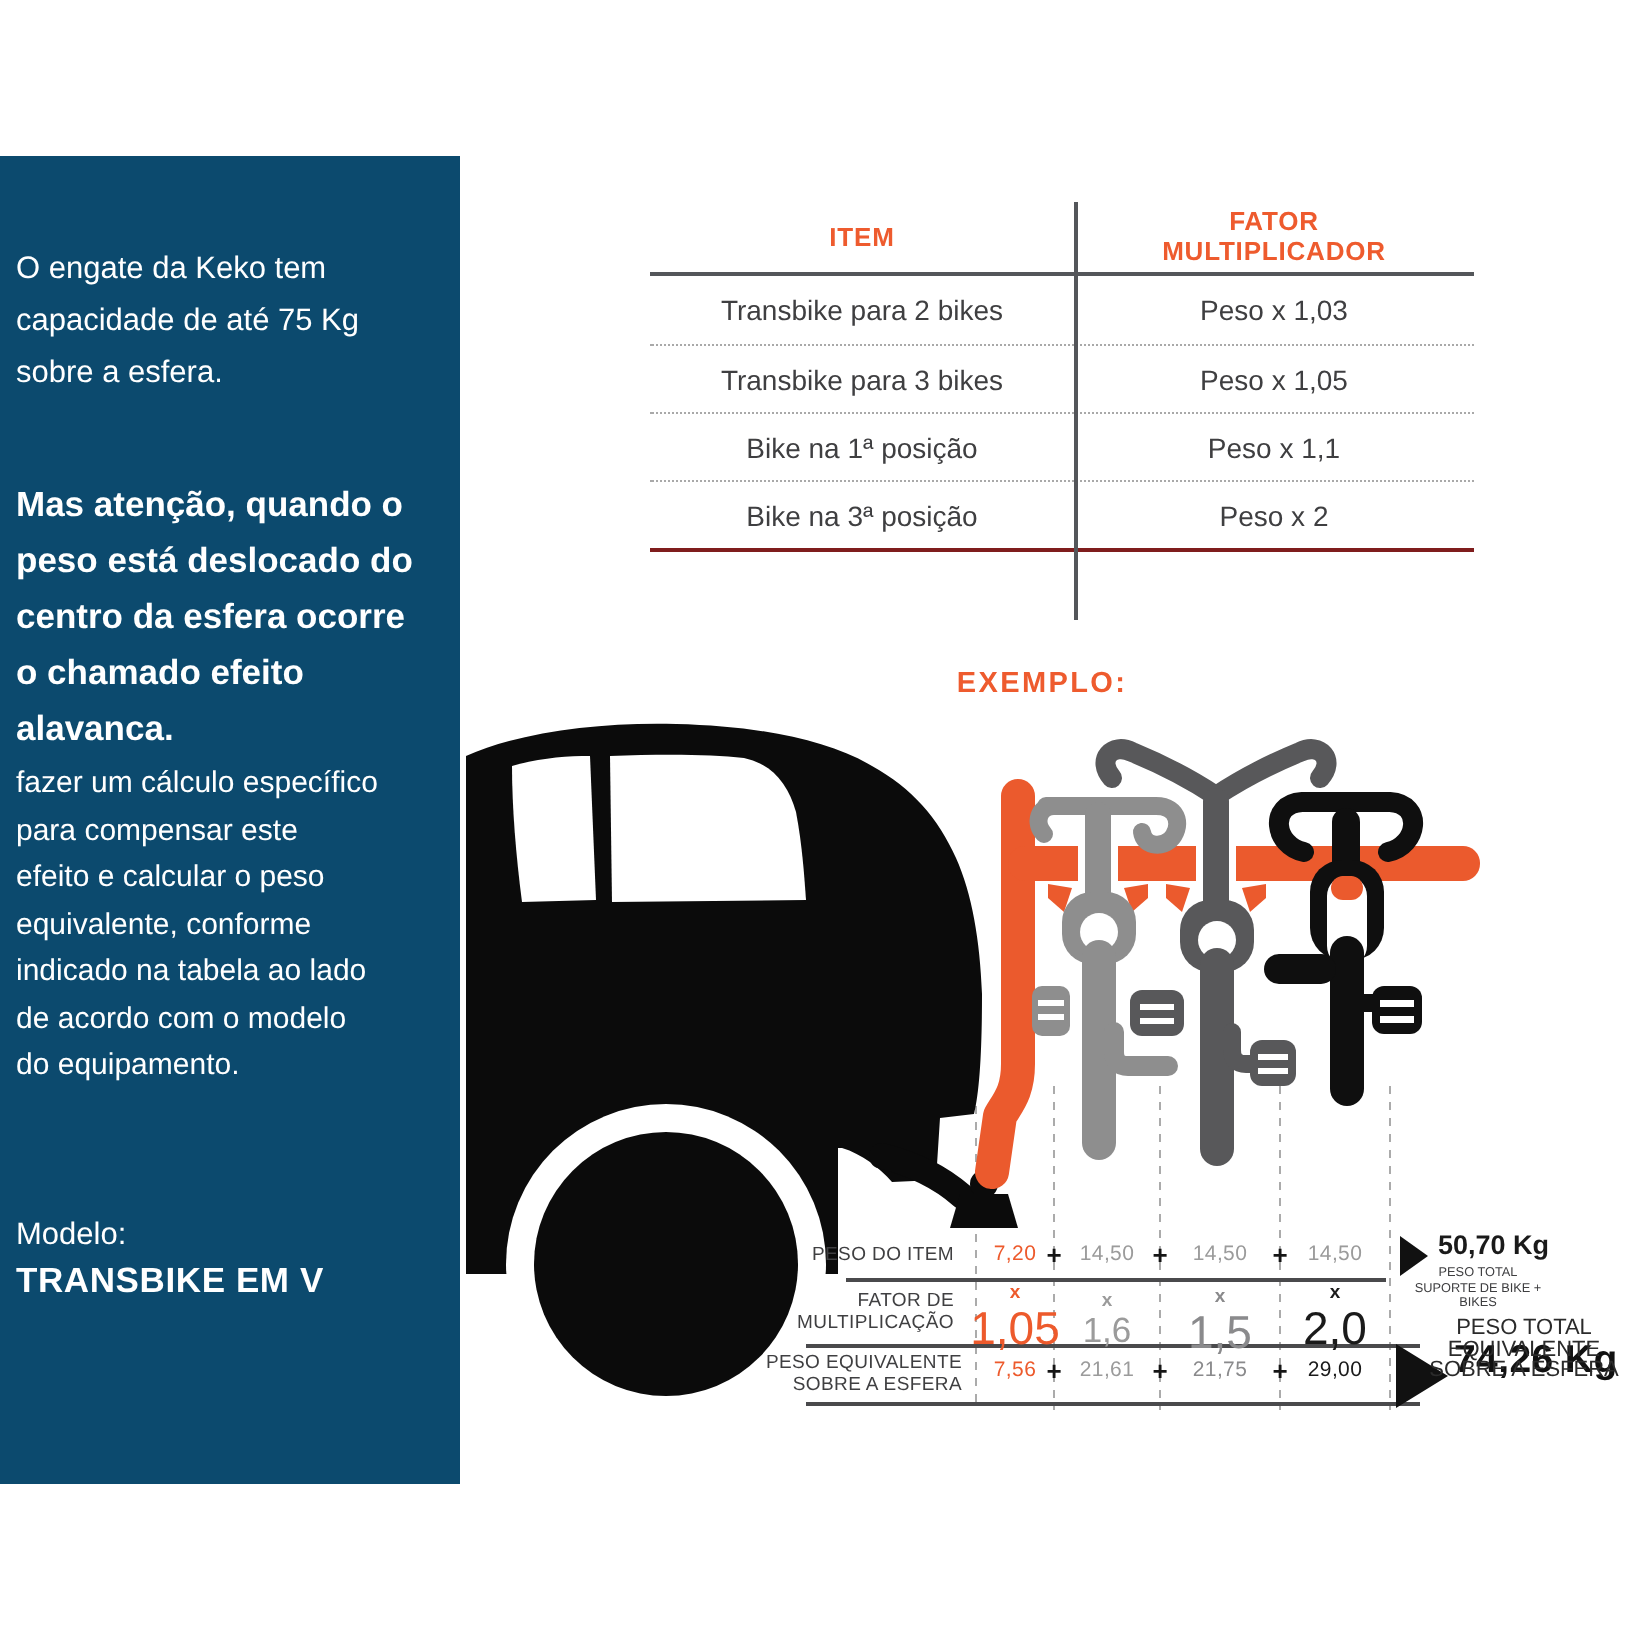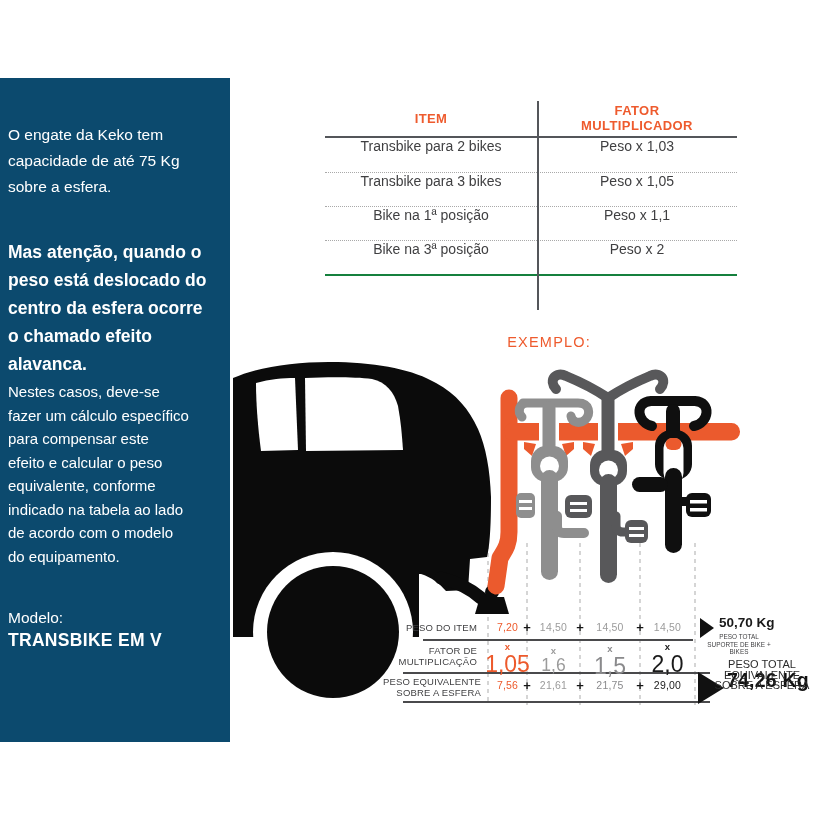--- a/index.html
+++ b/index.html
@@ -10,32 +10,32 @@
   
   .sidebar{left:0;top:78px;width:230px;height:664px;background:#0c4a6e;color:#fff;text-align:left}
   .sb-block{position:absolute;left:8px;right:8px}
   .sb-p1{top:44px;font-size:15.5px;line-height:26px}
   .sb-p2{top:160px;font-size:17.5px;line-height:28px;font-weight:bold}
   .sb-p3{top:302px;font-size:15px;line-height:23.5px}
   .sb-p4{top:528px;font-size:15.5px;line-height:23px}
   .sb-model-name{font-size:17.5px;font-weight:bold;letter-spacing:.3px}
 
   
-  .ftable{left:325px;top:100px;width:412px;border-bottom:2px solid #15803d}
+  .ftable{left:325px;top:100px;width:412px;border-bottom:2px solid #7f1d1d}
   .ft-head{display:flex;height:38px;box-sizing:border-box;border-bottom:2px solid #54565A}
   .ft-hc{display:flex;align-items:center;justify-content:center;color:#EE5B2E;font-weight:bold;
          font-size:13px;line-height:15px;letter-spacing:.4px;text-align:center}
-  .ft-row{display:flex;height:34px;box-sizing:border-box;align-items:flex-start;font-size:14px;color:#3F3F41}
+  .ft-row{display:flex;height:34px;box-sizing:border-box;align-items:center;font-size:14px;color:#3F3F41}
   .ft-row + .ft-row{border-top:1.5px dotted #A9A9A9}
   .ft-c1{width:212px;text-align:center}
   .ft-c2{width:200px;text-align:center}
   .ft-divider{left:537px;top:101px;width:1.5px;height:209px;background:#54565A}
 
-  .exemplo{left:451px;top:334px;width:140px;text-align:right;color:#EE5B2E;
-           font-weight:normal;font-size:14.5px;letter-spacing:1.2px}
+  .exemplo{left:451px;top:334px;width:140px;text-align:center;color:#EE5B2E;
+           font-weight:bold;font-size:14.5px;letter-spacing:1.2px}
 
   
   .hline{position:absolute;height:1.5px;background:#4A4A4C}
   .clabel{position:absolute;text-align:right;font-size:9.5px;line-height:11px;color:#3F3F41;letter-spacing:.2px}
   .cval{position:absolute;text-align:center;font-size:10.5px;line-height:13px;letter-spacing:.2px}
   .plus{position:absolute;width:16px;text-align:center;font-weight:bold;color:#151515;font-size:13px;line-height:13px}
   .fcell{position:absolute;display:flex;flex-direction:column;align-items:center;gap:2px}
   .fx{font-size:9.5px;font-weight:bold;line-height:9px}
   .fnum{font-weight:normal;line-height:1}
   .co{color:#ED5A2C}.cg1{color:#9B9B9B}.cg2{color:#8A8A8C}.cd{color:#1A1A1A}
@@ -60,21 +60,20 @@
       <div>sobre a esfera.</div>
     </div>
     <div class="sb-block sb-p2">
       <div>Mas atenção, quando o</div>
       <div>peso está deslocado do</div>
       <div>centro da esfera ocorre</div>
       <div>o chamado efeito</div>
       <div>alavanca.</div>
     </div>
     <div class="sb-block sb-p3">
-      <div>Nestes casos, deve-se</div>
       <div>fazer um cálculo específico</div>
       <div>para compensar este</div>
       <div>efeito e calcular o peso</div>
       <div>equivalente, conforme</div>
       <div>indicado na tabela ao lado</div>
       <div>de acordo com o modelo</div>
       <div>do equipamento.</div>
     </div>
     <div class="sb-block sb-p4">
       <div>Modelo:</div>

